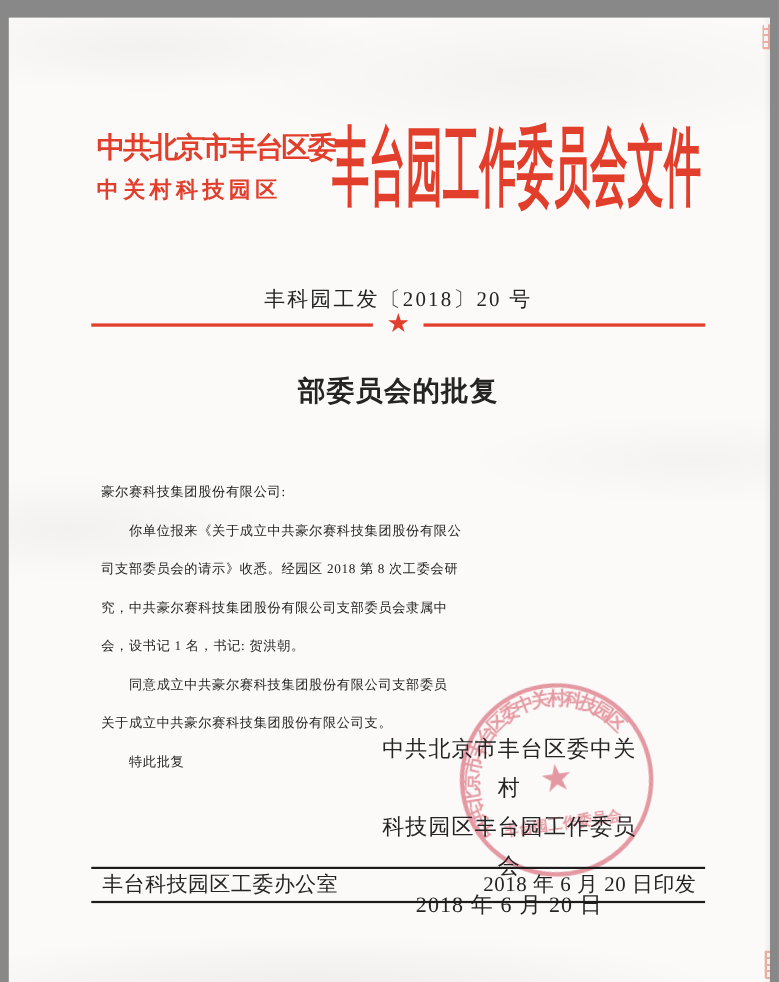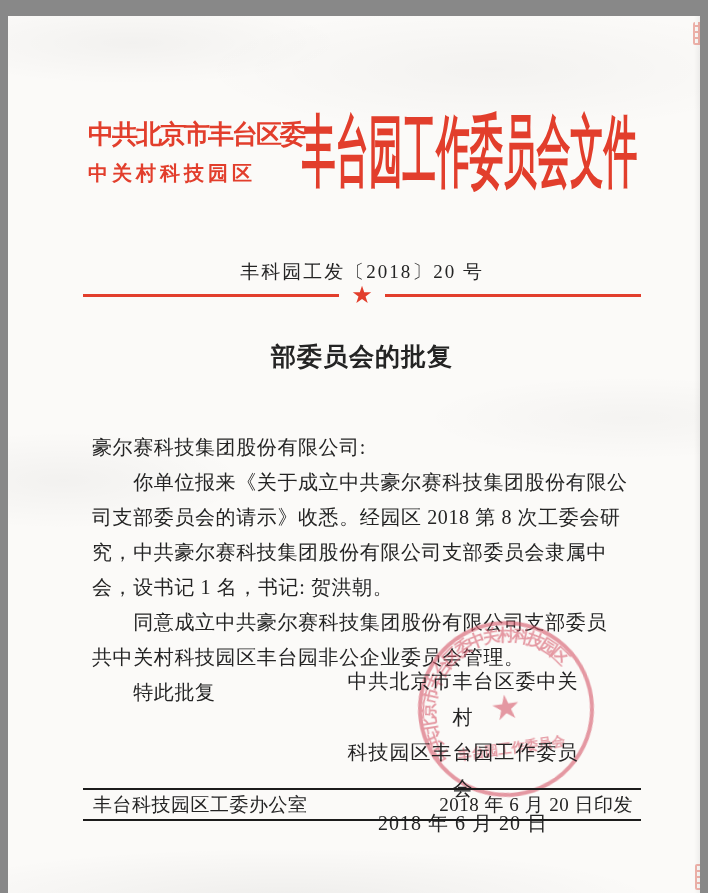--- a/index.html
+++ b/index.html
@@ -39,21 +39,21 @@
   
   .divider{left:75px;top:268px;width:558px;height:22px;display:flex;align-items:center;}
   .divider .rule{flex:1;height:3px;background:#e23e2c;}
   .divider .star{color:#e23e2c;font-size:24px;line-height:22px;margin:0 12px;}
 
   
   .title{left:0;top:322px;width:708px;text-align:center;font-weight:bold;
     font-size:25px;line-height:37px;letter-spacing:1px;}
 
   
-  .body{left:84px;top:414px;width:550px;font-size:20px;line-height:35px;
+  .body{left:84px;top:414px;width:550px;font-size:12px;line-height:35px;
     letter-spacing:0.6px;}
   .body div{white-space:pre;}
 
   
   .signature{left:330px;top:648px;width:250px;text-align:center;
     font-size:20px;line-height:35.5px;letter-spacing:1px;}
 
   
   .seal{left:406px;top:601px;width:184px;height:184px;opacity:0.62;
     transform:rotate(-8deg);filter:blur(0.4px);}
@@ -93,21 +93,21 @@
     <div>部委员会的批复</div>
   </div>
 
   <div class="abs body">
     <div>豪尔赛科技集团股份有限公司:</div>
     <div>　　你单位报来《关于成立中共豪尔赛科技集团股份有限公</div>
     <div>司支部委员会的请示》收悉。经园区 2018 第 8 次工委会研</div>
     <div>究，中共豪尔赛科技集团股份有限公司支部委员会隶属中</div>
     <div>会，设书记 1 名，书记: 贺洪朝。</div>
     <div>　　同意成立中共豪尔赛科技集团股份有限公司支部委员</div>
-    <div>共中关村科技园区丰台园非公企业委员会管理。</div>
+    <div>关于成立中共豪尔赛科技集团股份有限公司支。</div>
     <div>　　特此批复</div>
   </div>
 
   <svg class="abs seal" viewBox="0 0 184 184">
     <defs>
       <path id="arcPath" d="M 30,132 A 72,72 0 1 1 154,132" fill="none"></path>
     </defs>
     <circle cx="92" cy="92" r="86" fill="none" stroke="#d75d6e" stroke-width="4"></circle>
     <text font-size="17" font-weight="bold" fill="#d75d6e" font-family="Liberation Serif, DejaVu Serif, serif">
       <textPath href="#arcPath" startOffset="0" textLength="225">中共北京市丰台区委中关村科技园区</textPath>

